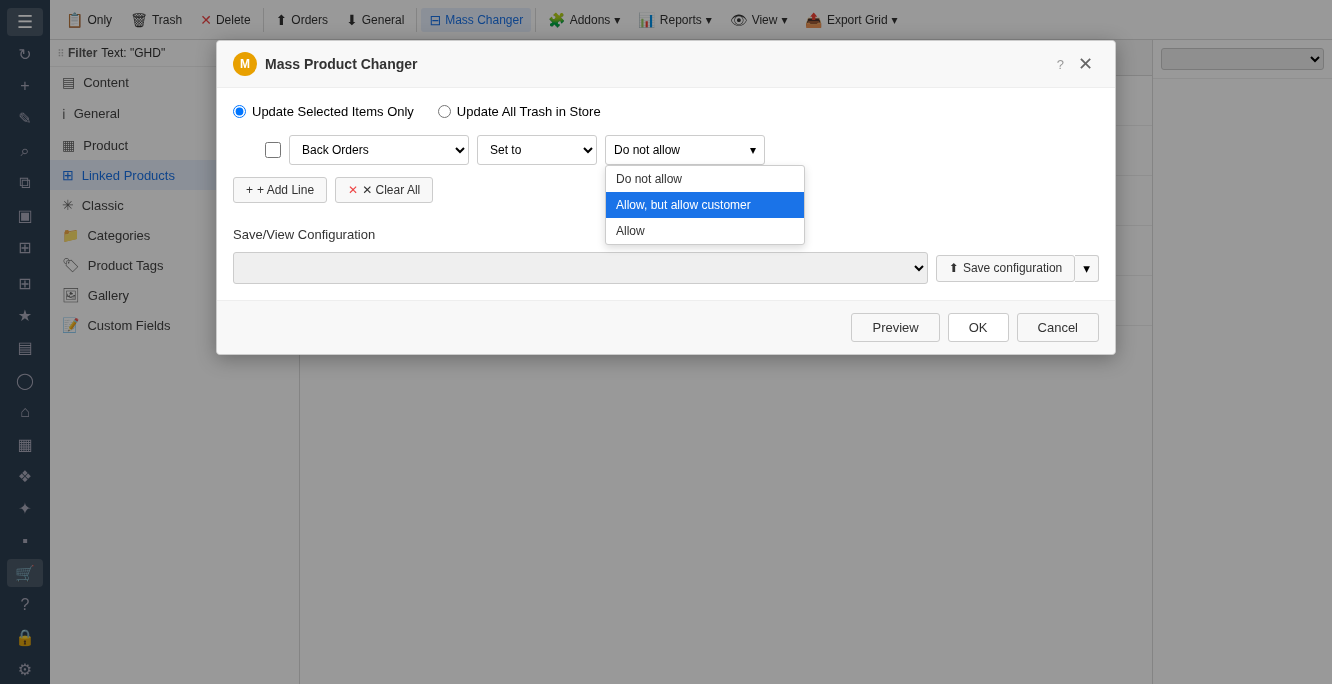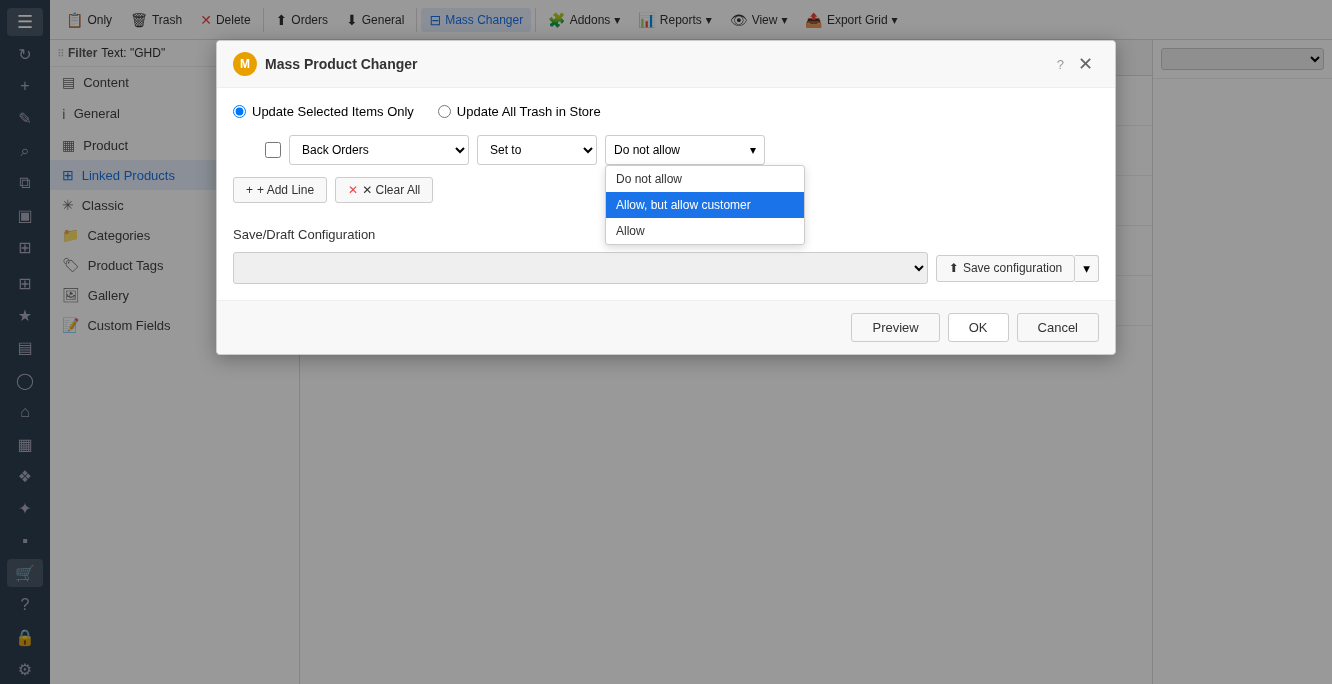--- a/index.html
+++ b/index.html
@@ -472,21 +472,21 @@
             <span>+</span>
             <span>+ Add Line</span>
           </button>
           <button class="btn-action">
             <span style="color:#e44;">✕</span>
             <span>✕  Clear All</span>
           </button>
         </div>
 
         <div class="save-load-section">
-          <div class="save-load-title">Save/Draft Configuration</div>
+          <div class="save-load-title">Save/View Configuration</div>
           <div class="save-load-row">
             <select class="save-load-input">
               <option value=""></option>
             </select>
             <div style="display:flex;">
               <button class="btn-save-config">
                 <span>⬆</span>
                 <span>Save configuration</span>
               </button>
               <button class="btn-caret">▾</button>

